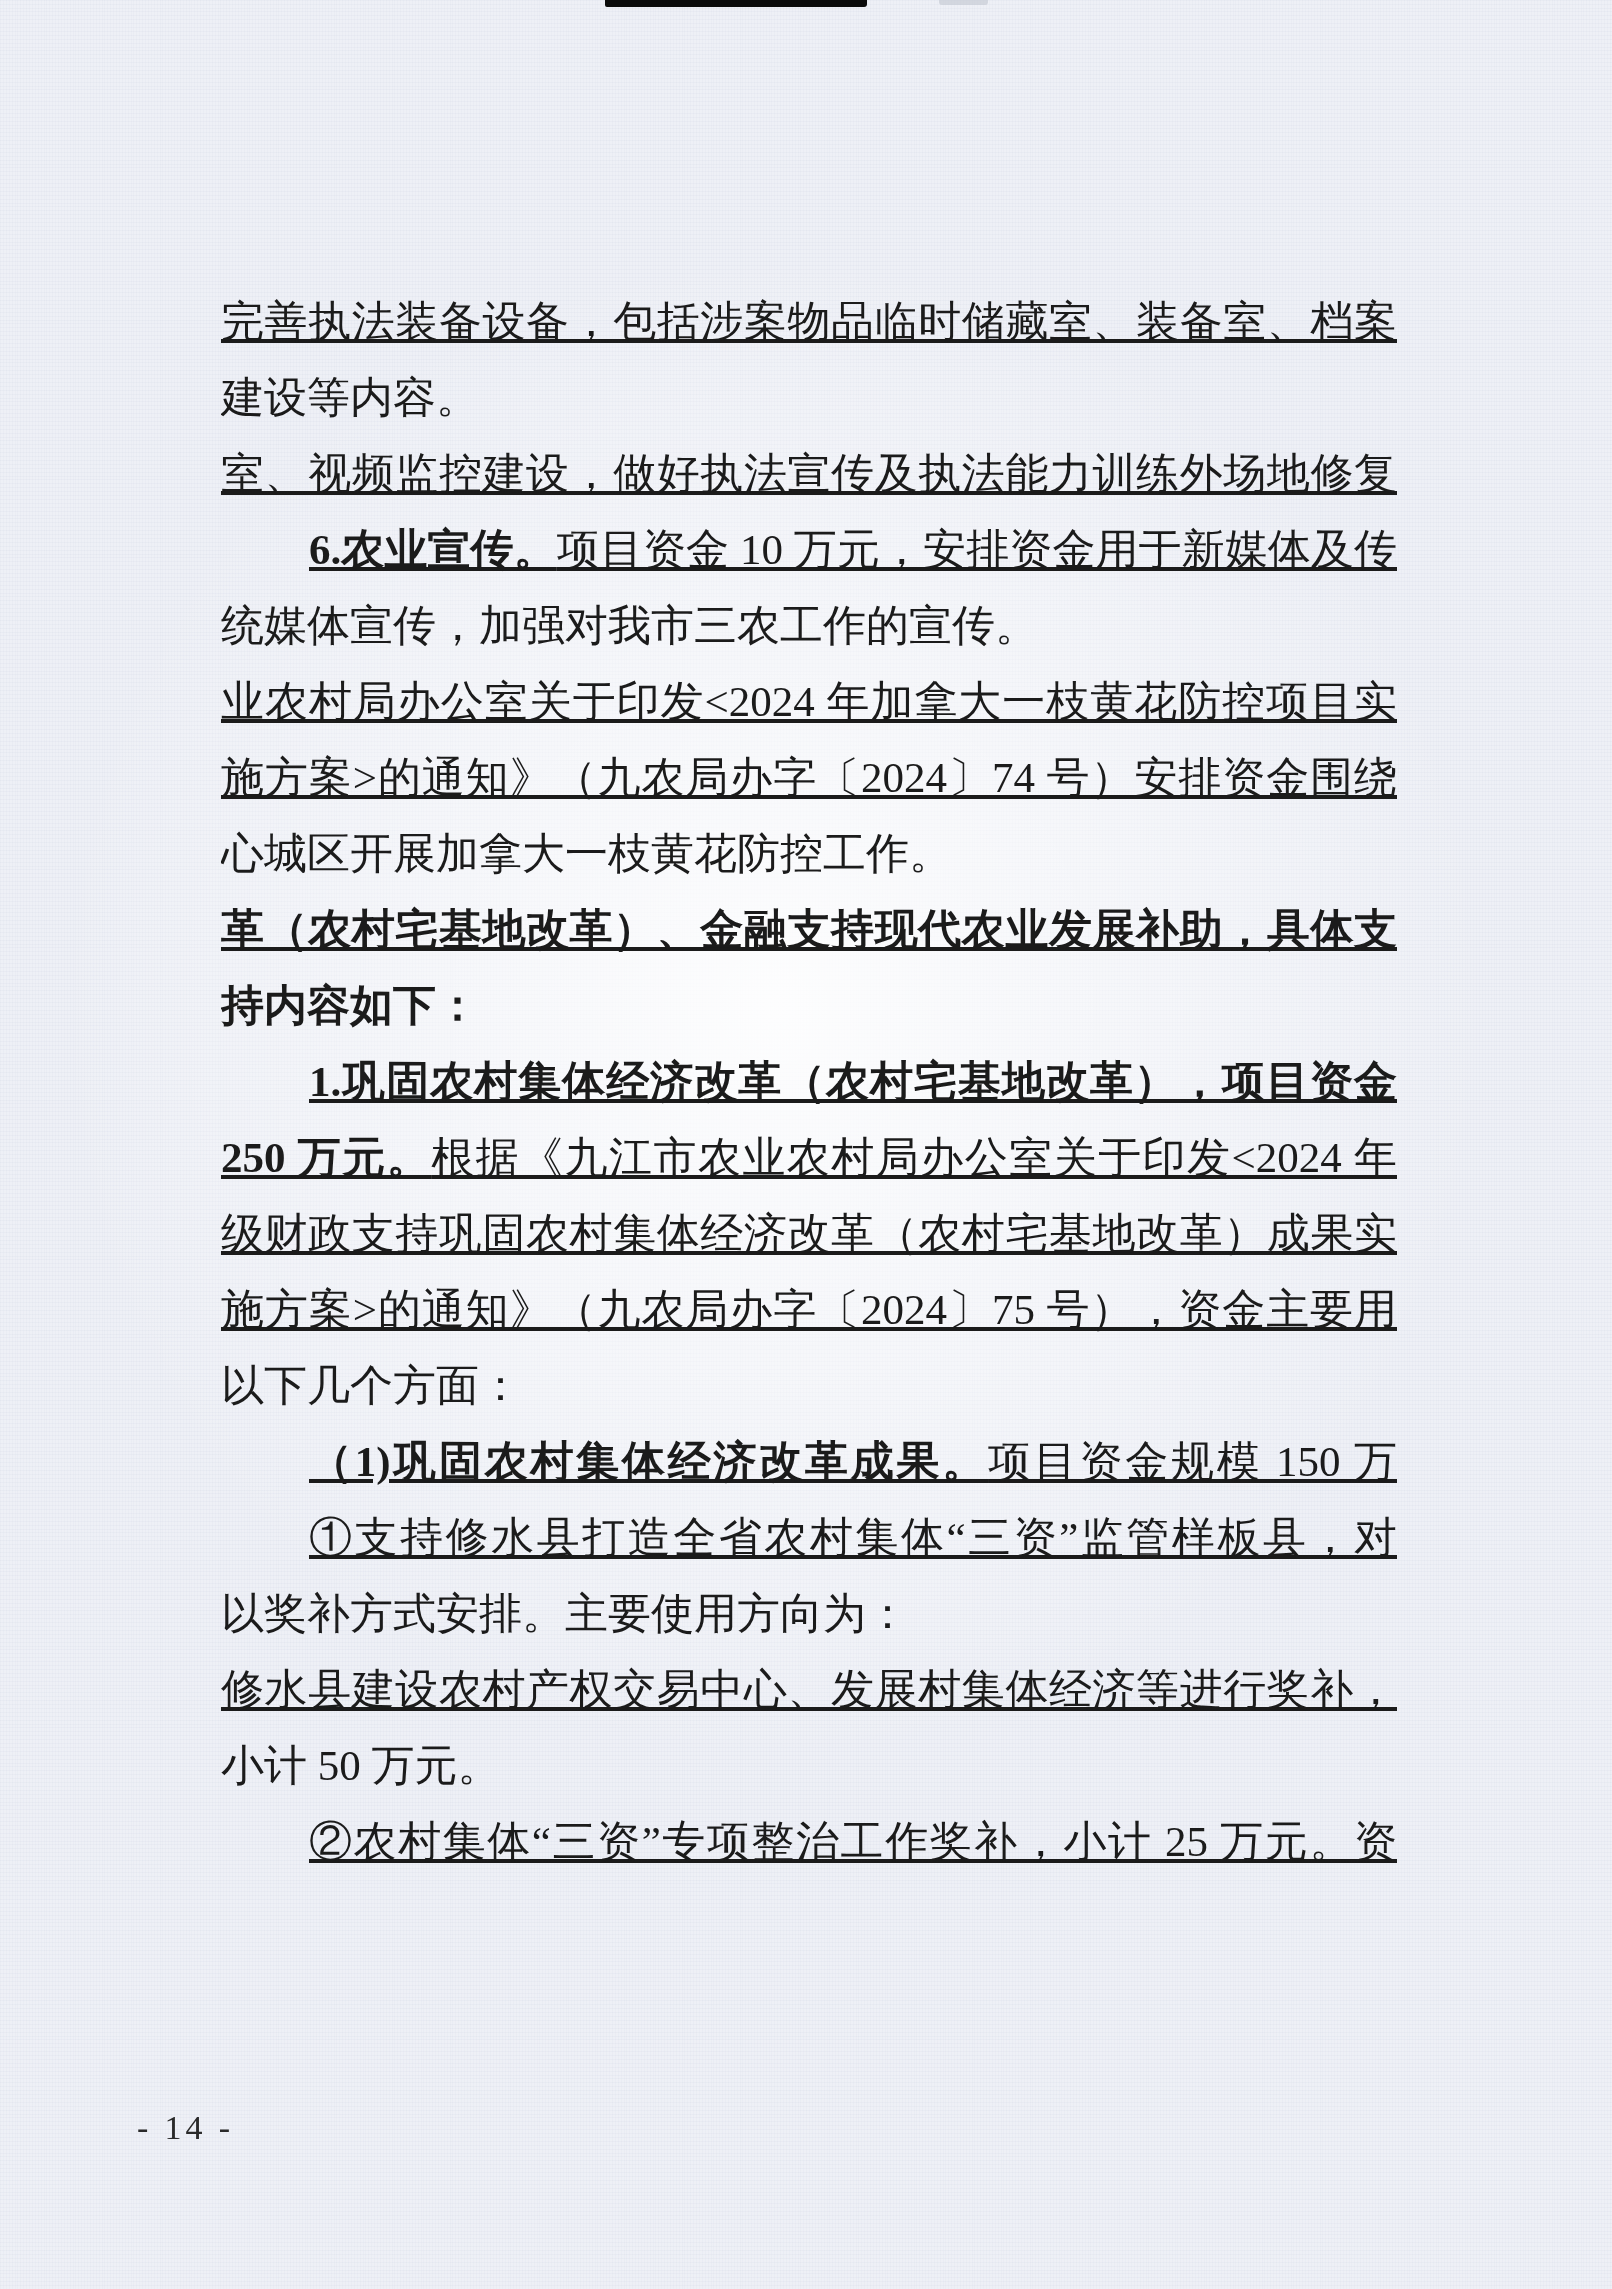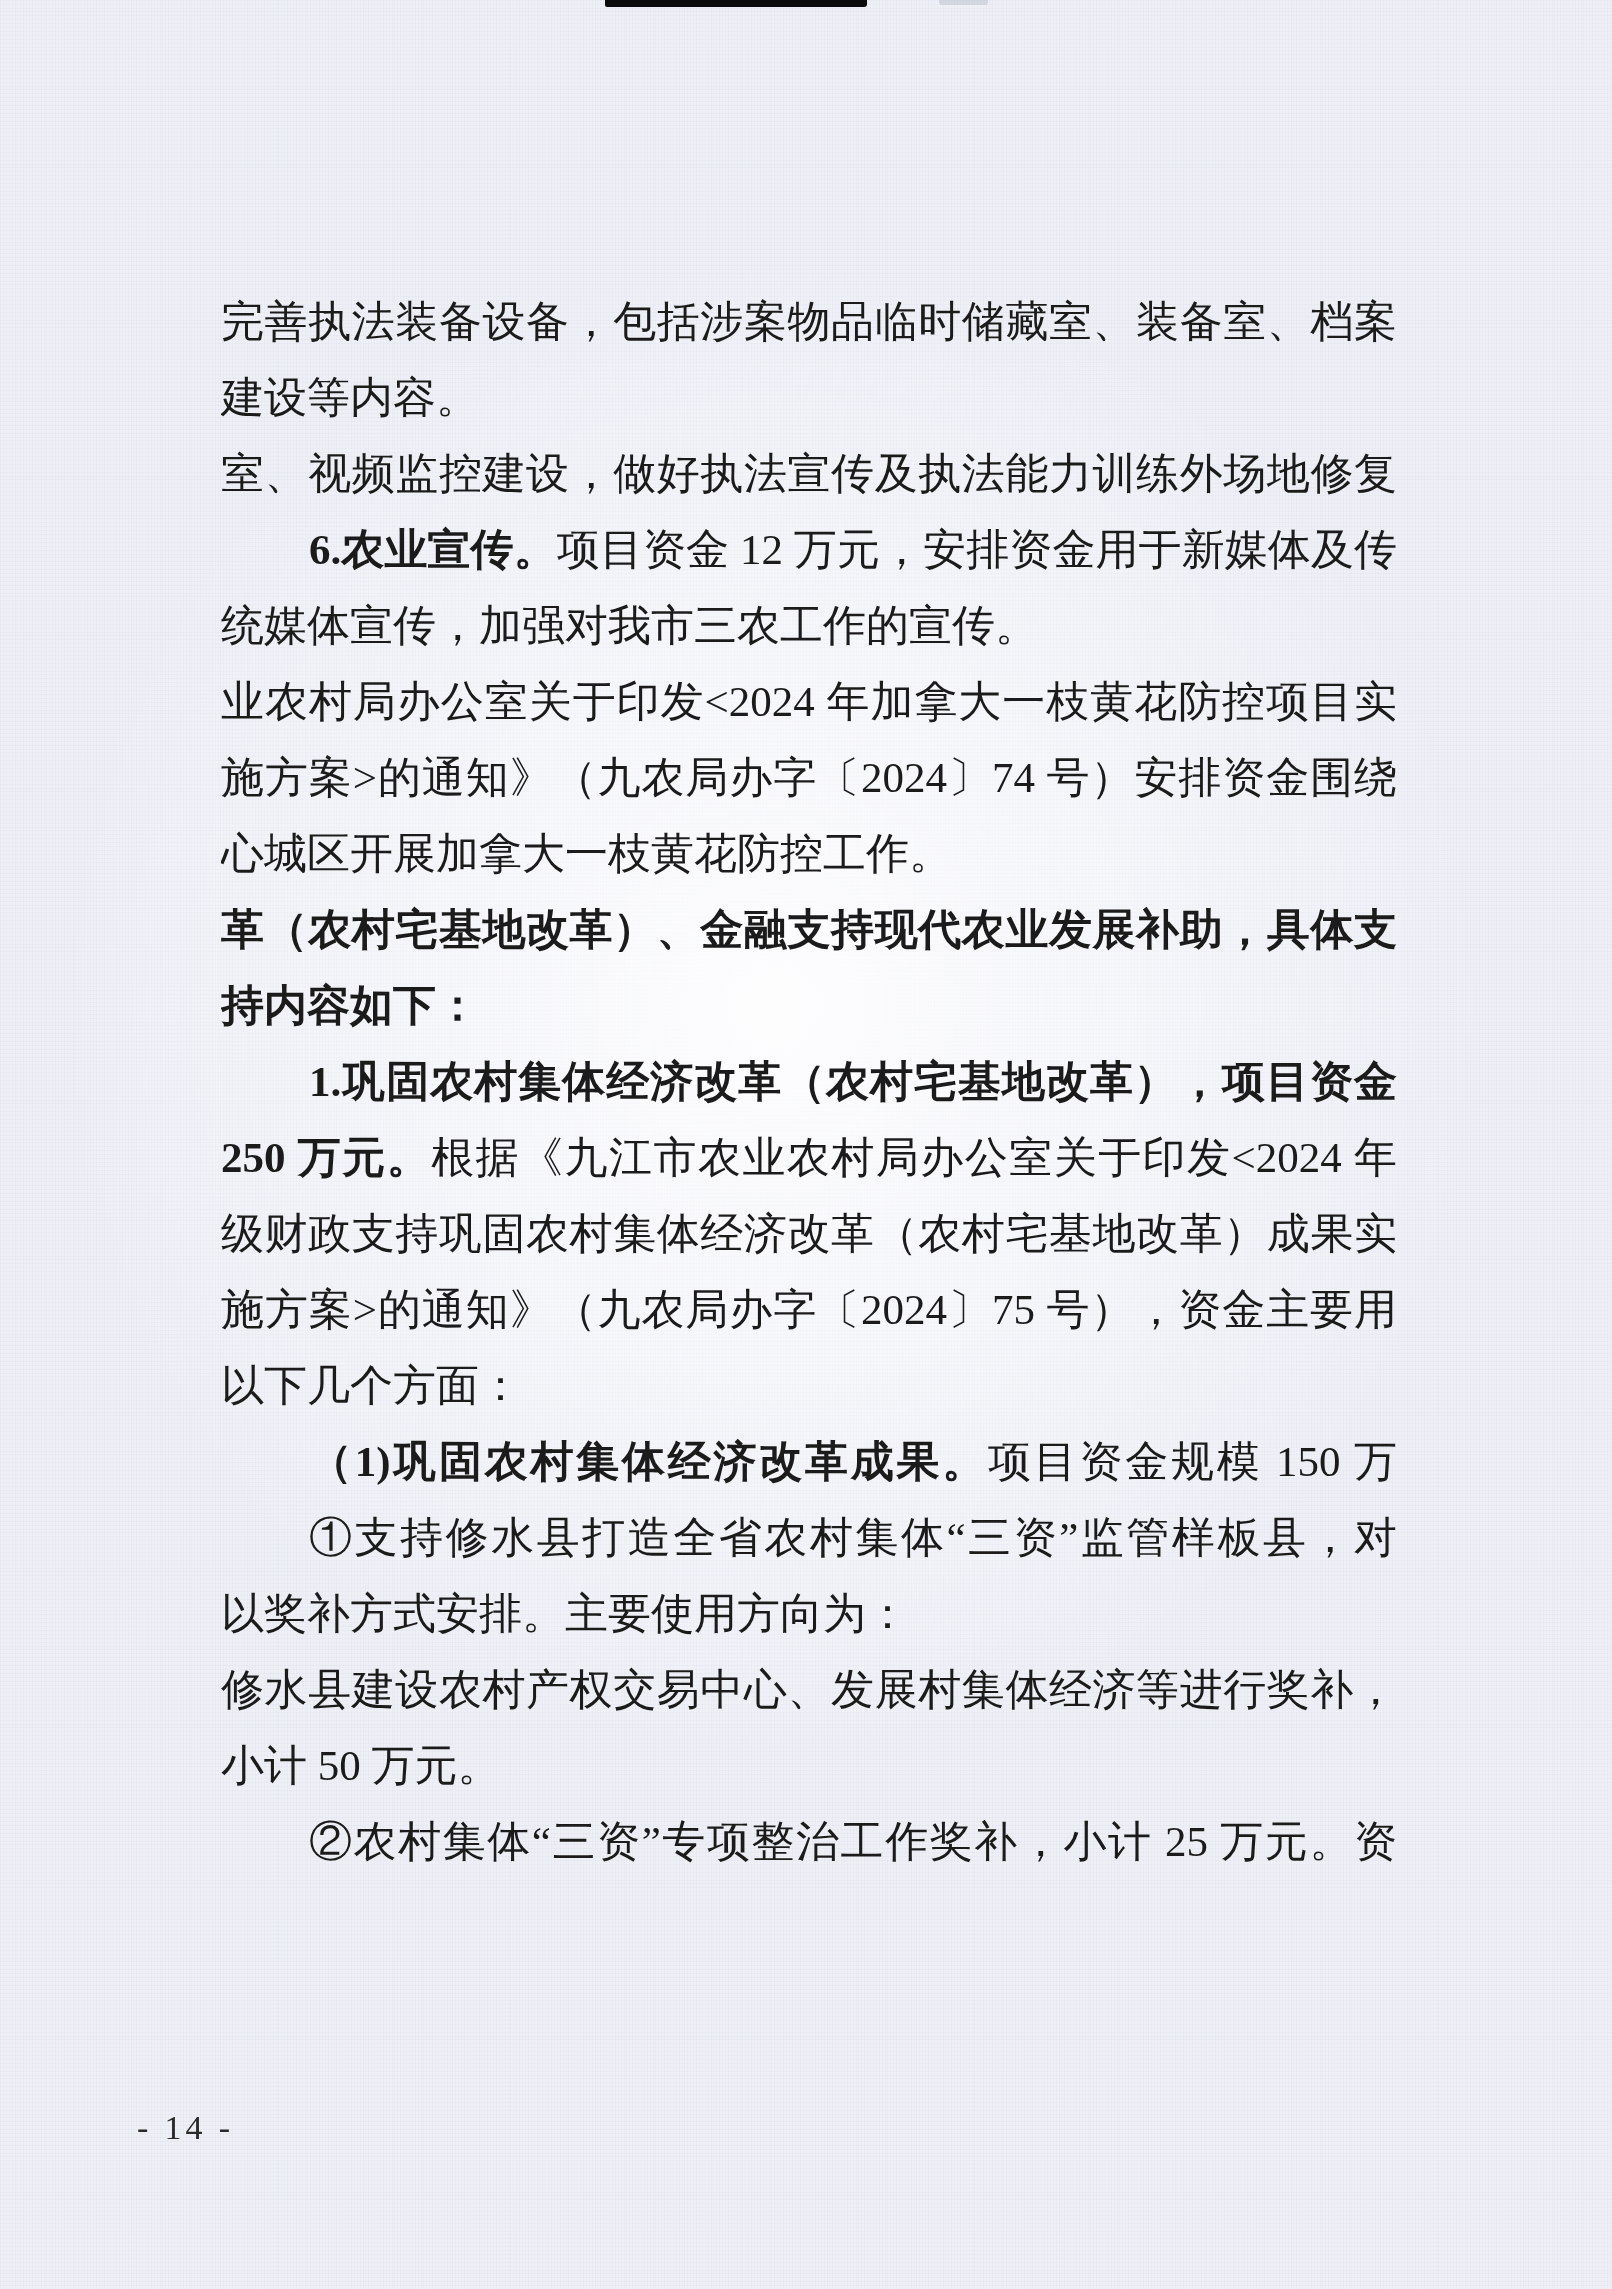--- a/index.html
+++ b/index.html
@@ -48,20 +48,21 @@
   .line {
     height: 76px;
     line-height: 76px;
     font-size: 43px;
     overflow: hidden;
     text-align: left;
   }
   .line.full {
     text-align: justify;
     text-align-last: justify;
+    text-decoration: underline;
   }
   .line.ind {
     text-indent: 88px;
   }
   .run { font-weight: 400; }
   .run.b { font-weight: 700; }
   .pagenum {
     position: absolute;
     left: 137px;
     top: 2109px;
@@ -74,21 +75,21 @@
 </head>
 <body>
 
 <div class="page">
   <div class="artifact-bar"></div>
   <div class="artifact-smudge"></div>
   <div class="textblock">
       <div class="line full"><span class="run">完善执法装备设备，包括涉案物品临时储藏室、装备室、档案</span></div>
       <div class="line"><span class="run">建设等内容。</span></div>
       <div class="line full"><span class="run">室、视频监控建设，做好执法宣传及执法能力训练外场地修复</span></div>
-      <div class="line full ind"><span class="run b">6.农业宣传。</span><span class="run">项目资金 12 万元，安排资金用于新媒体及传</span></div>
+      <div class="line full ind"><span class="run b">6.农业宣传。</span><span class="run">项目资金 10 万元，安排资金用于新媒体及传</span></div>
       <div class="line"><span class="run">统媒体宣传，加强对我市三农工作的宣传。</span></div>
       <div class="line full"><span class="run">业农村局办公室关于印发&lt;2024 年加拿大一枝黄花防控项目实</span></div>
       <div class="line full"><span class="run">施方案&gt;的通知》（九农局办字〔2024〕74 号）安排资金围绕中</span></div>
       <div class="line"><span class="run">心城区开展加拿大一枝黄花防控工作。</span></div>
       <div class="line full"><span class="run b">革（农村宅基地改革）、金融支持现代农业发展补助，具体支</span></div>
       <div class="line"><span class="run b">持内容如下：</span></div>
       <div class="line full ind"><span class="run b">1.巩固农村集体经济改革（农村宅基地改革），项目资金</span></div>
       <div class="line full"><span class="run b">250 万元。</span><span class="run">根据《九江市农业农村局办公室关于印发&lt;2024 年市</span></div>
       <div class="line full"><span class="run">级财政支持巩固农村集体经济改革（农村宅基地改革）成果实</span></div>
       <div class="line full"><span class="run">施方案&gt;的通知》（九农局办字〔2024〕75 号），资金主要用于</span></div>

